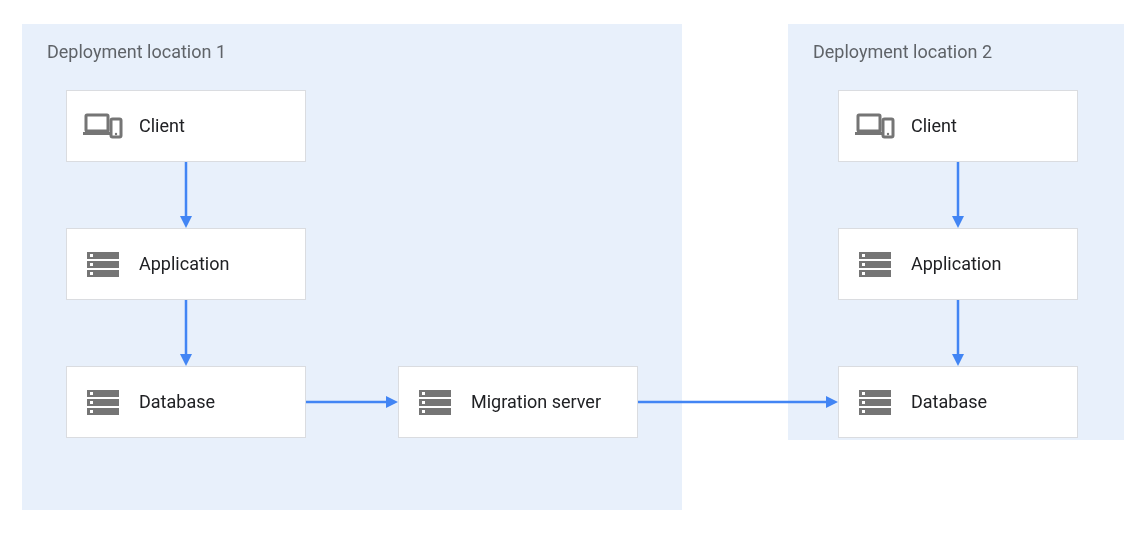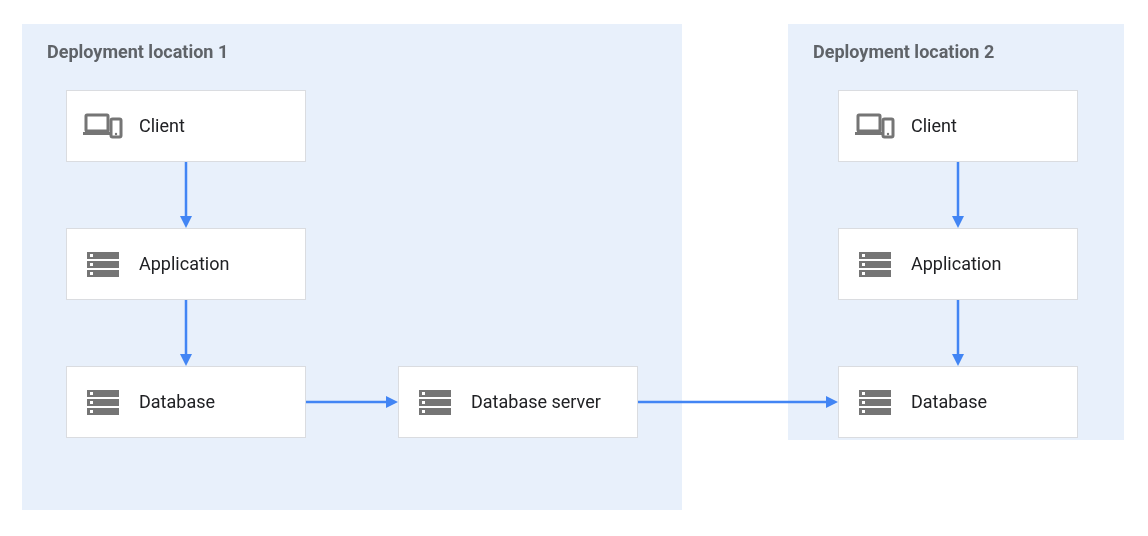--- a/index.html
+++ b/index.html
@@ -14,21 +14,21 @@
       position: absolute;
       background: #e8f0fb;
       border: 1px solid #e8f0fb;
     }
     .region-title {
       position: absolute;
       top: 16px;
       left: 24px;
       color: #5f6368;
       font-size: 18px;
-      font-weight: 700;
+      font-weight: 400;
     }
     .node {
       position: absolute;
       background: #fff;
       border: 1px solid #dadce0;
       display: flex;
       align-items: center;
       padding: 16px 16px;
       gap: 16px;
     }
@@ -104,21 +104,21 @@
   <div class="node-icon">
     <svg width="40" height="40" viewBox="0 0 40 40">
       <rect x="4" y="8" width="32" height="7" fill="#757575"></rect>
         <rect x="7" y="10" width="3" height="3" fill="#fff"></rect>
       <rect x="4" y="17" width="32" height="7" fill="#757575"></rect>
         <rect x="7" y="19" width="3" height="3" fill="#fff"></rect>
       <rect x="4" y="26" width="32" height="7" fill="#757575"></rect>
         <rect x="7" y="28" width="3" height="3" fill="#fff"></rect>
     </svg>
   </div>
-  <div class="node-label">Database server</div>
+  <div class="node-label">Migration server</div>
 </div>
 
 <div class="node" style="left:838px; top:90px; width:240px; height:72px;">
   <div class="node-icon">
     <svg width="40" height="40" viewBox="0 0 40 40">
       <rect x="3" y="9" width="22" height="16" rx="1" fill="none" stroke="#757575" stroke-width="3"></rect>
       <rect x="0" y="26" width="28" height="3" fill="#757575"></rect>
       <rect x="28" y="13" width="10" height="18" rx="1.5" fill="none" stroke="#757575" stroke-width="3"></rect>
       <circle cx="33" cy="28" r="1.2" fill="#757575"></circle>
     </svg>

